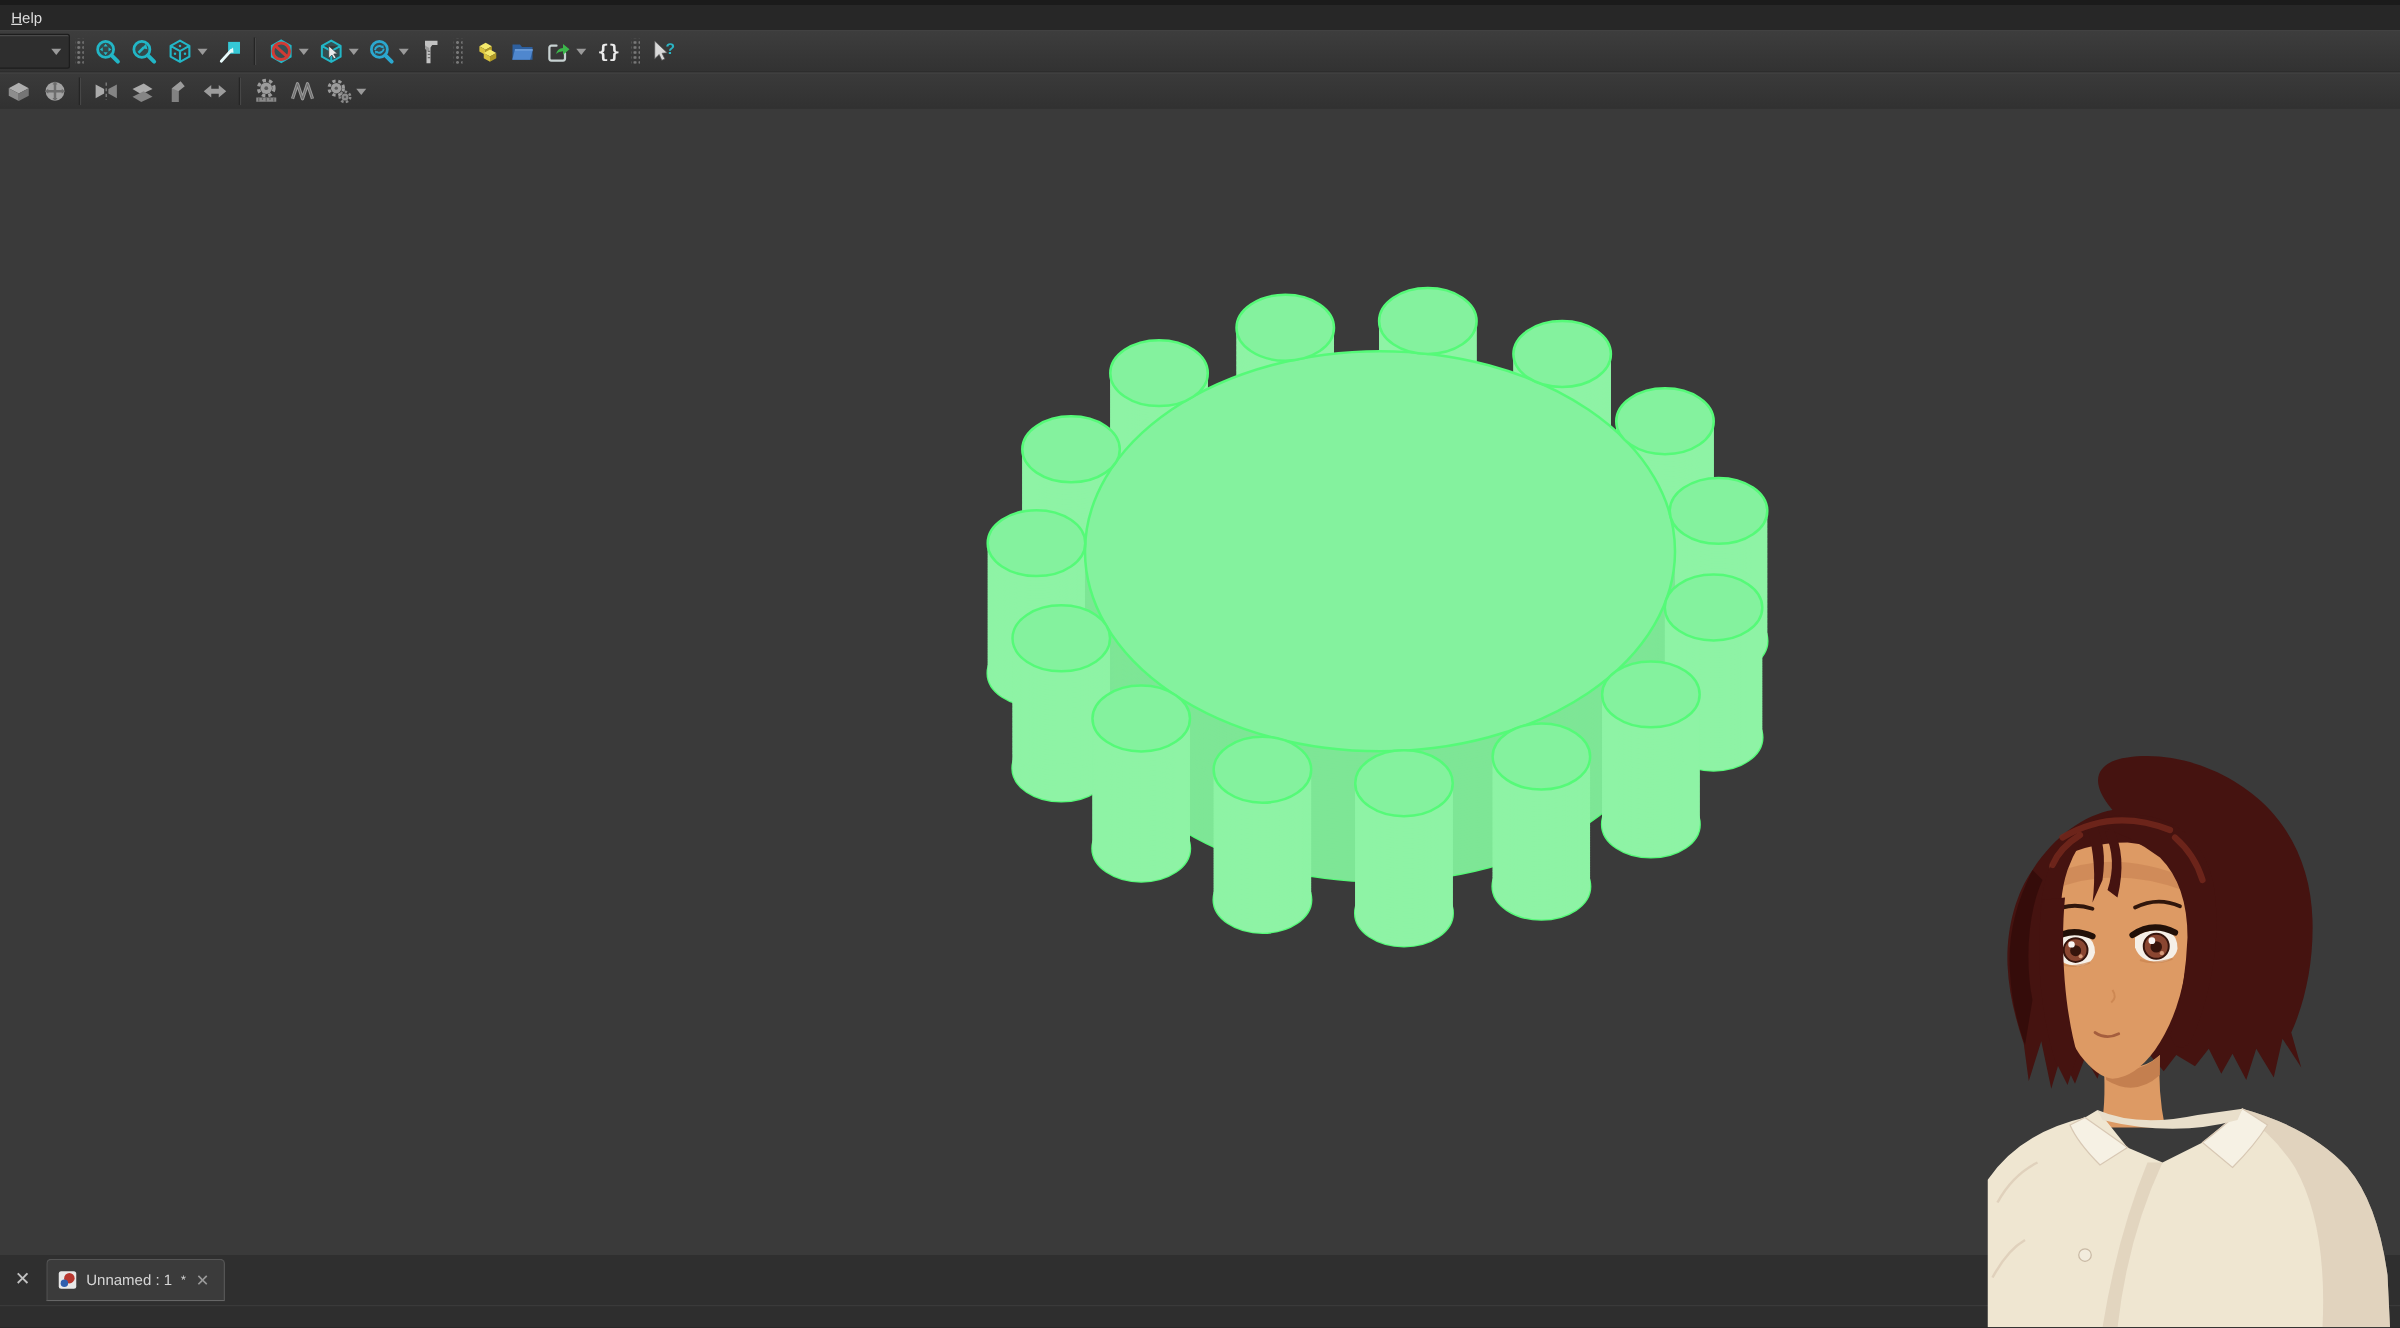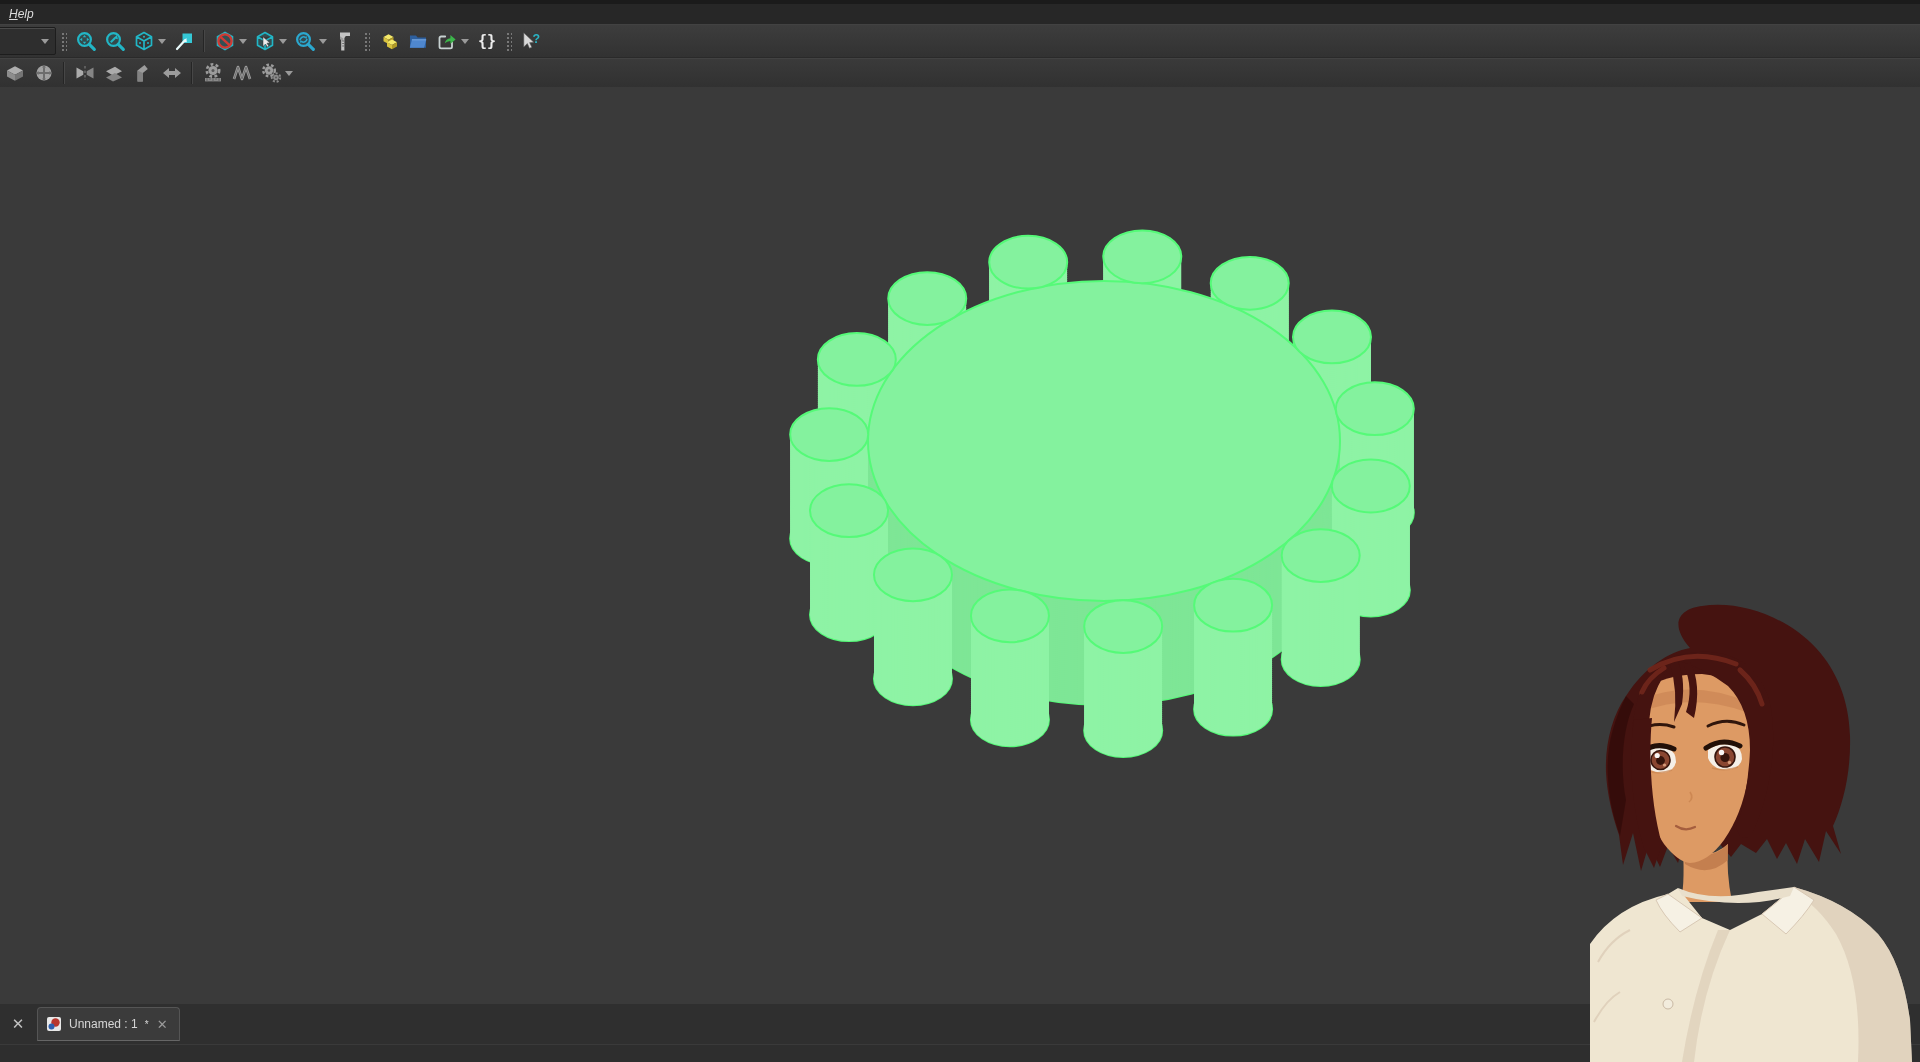--- a/index.html
+++ b/index.html
@@ -2,21 +2,21 @@
 <html style="--ui-menubar: #272727; --ui-toolbar: #363636; --ui-viewport-bg: #3a3a3a; --ui-tabbar: #2f2f2f; --ui-statusbar: #2e2e2e; --ui-tab-active: #3b3b3b; --ui-text: #dcdcdc; --ui-icon-teal: #22b6c6; --ui-icon-disabled: #979797; --hair-base: #451310; --hair-dark: #2b0907; --hair-hi: #73281c; --skin: #dd9a64; --skin-shadow: #c07a4b; --sclera: #f5efe7; --iris: #8a4631; --iris-dark: #36140c; --brow: #30160c; --lash: #221008; --lips: #a55e3e; --shirt: #efe6d1; --shirt-shadow: #d6c3ae; --collar: #f6f1e4;"><head>
 <meta charset="utf-8">
 <style>
   html,body{margin:0;padding:0;background:#1b1b1b;}
   #app{position:relative;width:1920px;height:1062px;overflow:hidden;
        font-family:"Liberation Sans",sans-serif;background:var(--ui-viewport-bg,#3a3a3a);}
   
   .topstrip{position:absolute;left:0;top:0;width:100%;height:4px;background:#1b1b1b;}
   .menubar{position:absolute;left:0;top:4px;width:100%;height:20px;background:var(--ui-menubar,#272727);
            display:flex;align-items:center;color:var(--ui-text,#dcdcdc);font-size:12px;}
-  .menuitem{padding:2px 9px;cursor:default;font-style:italic;}
+  .menuitem{padding:2px 9px;cursor:default;}
   .menuitem .mn{text-decoration:underline;}
   .toolbar{position:absolute;left:0;width:100%;display:flex;align-items:center;
            background:linear-gradient(#3d3d3d,#323232);border-top:1px solid #424242;border-bottom:1px solid #2a2a2a;}
   .toolbar.row1{top:24px;height:32px;}
   .toolbar.row2{top:58px;height:28px;background:linear-gradient(#3a3a3a,#313131);}
   .tbtn{width:27px;height:26px;border:0;background:transparent;padding:2px;margin:0 1px;display:flex;
         align-items:center;justify-content:center;}
   .tbtn svg{display:block;}
   .dd{width:0;height:0;border:4px solid transparent;border-top:5px solid #9a9a9a;margin:5px 3px 0 0;}
   .vsep{width:1px;height:22px;background:#252525;border-right:1px solid #474747;margin:0 5px;}

